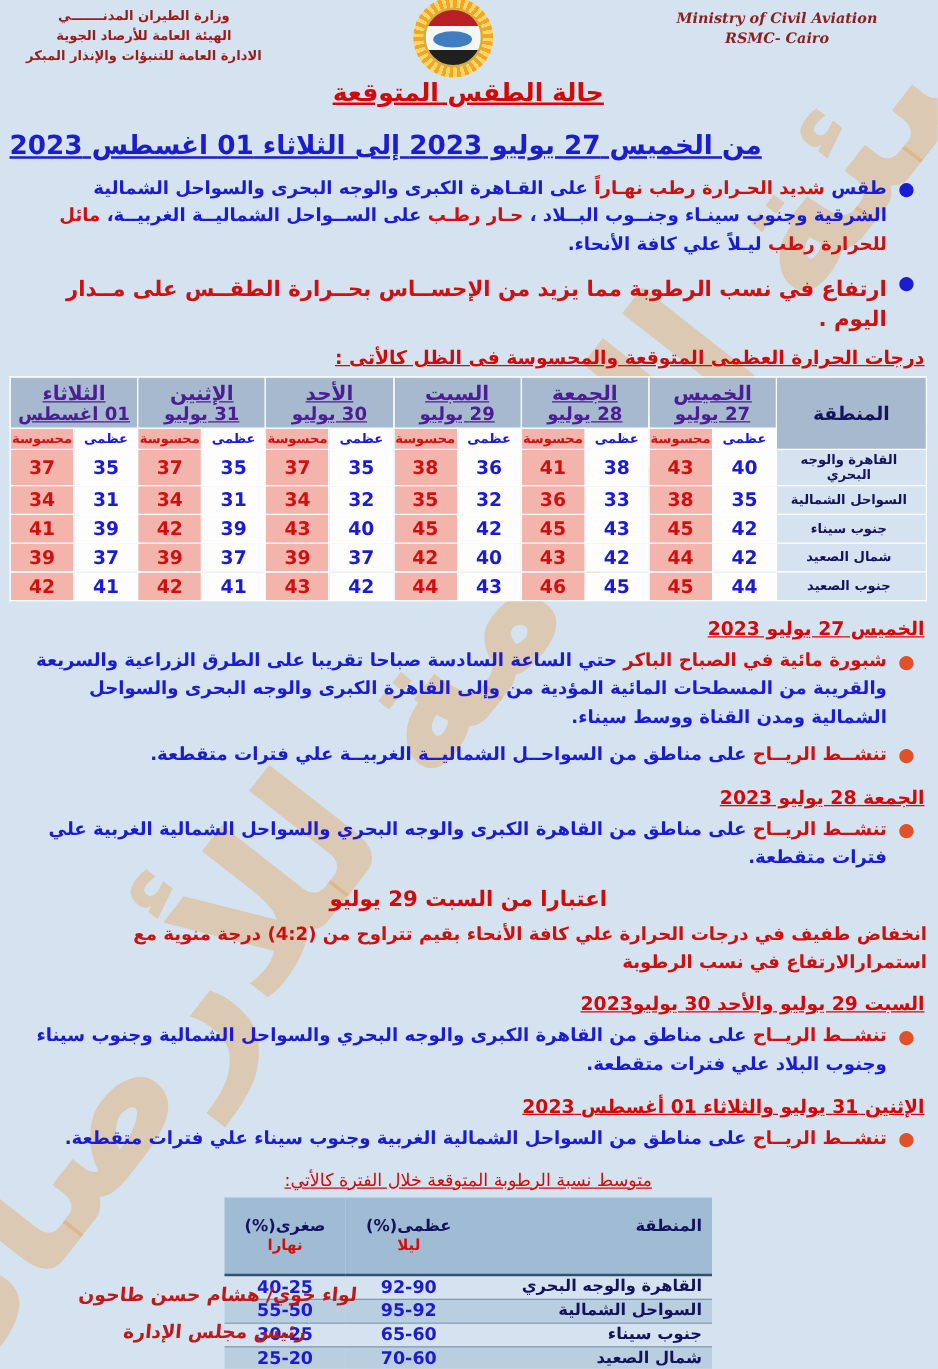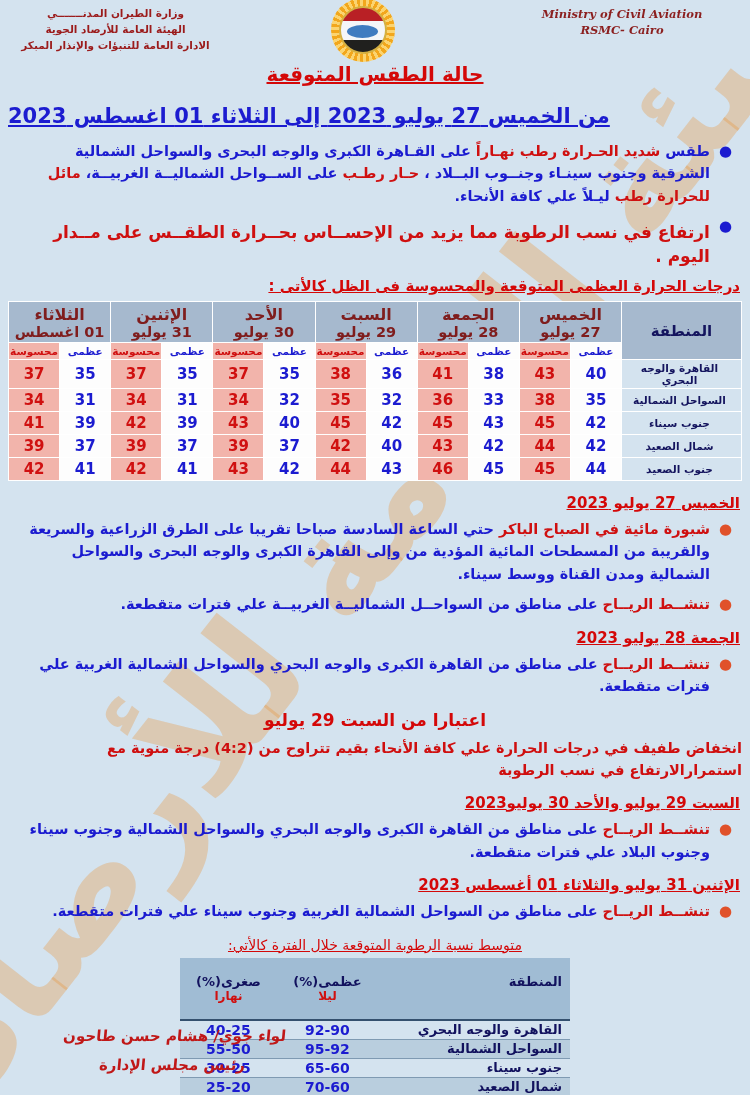--- a/index.html
+++ b/index.html
@@ -42,21 +42,21 @@
   .btext { font-size:14.5px; line-height:1.55; font-weight:bold; flex:1; }
   .btext.big { font-size:17px; line-height:1.4; margin-top:6px; }
   .seg-red { color:#cf1010; }
   .seg-blue { color:#1b1bd0; }
   .temp-heading { color:#d40808; font-size:15px; font-weight:bold;
     text-decoration:underline; margin:8px 2px 6px; }
   
   table.tt { width:100%; border-collapse:collapse; table-layout:fixed; }
   .tt th, .tt td { border:1px solid #fff; text-align:center; overflow:hidden; }
   .tt .tt-region-h { background:#a6b9ce; color:#14145e; font-size:15px; font-weight:bold; }
-  .tt-day { background:#a6b9ce; color:#7f1d1d; padding:3px 0 2px; }
+  .tt-day { background:#a6b9ce; color:#4c1d95; padding:3px 0 2px;text-decoration:underline; }
   .tt-day-name { font-size:16px; font-weight:bold; }
   .tt-day-date { font-size:14.5px; font-weight:bold; }
   .tt-sub { font-size:10.5px; font-weight:bold; padding:2px 0; }
   .tt-sub-max { background:#fdfdfd; color:#1b1bd0;margin-top:24px; }
   .tt-sub-felt { background:#f2b4ab; color:#d01010; }
   .tt-max { background:#fdfdfd; color:#1b1bd0; font-size:15px; font-weight:bold; padding:2px 0; }
   .tt-felt { background:#f2b4ab; color:#d01010; font-size:15px; font-weight:bold; padding:2px 0; }
   .tt-region { background:#d4e3ef; color:#14145e; font-size:10.5px; font-weight:bold;
     text-align:right; padding:2px 4px 2px 0; }
   

